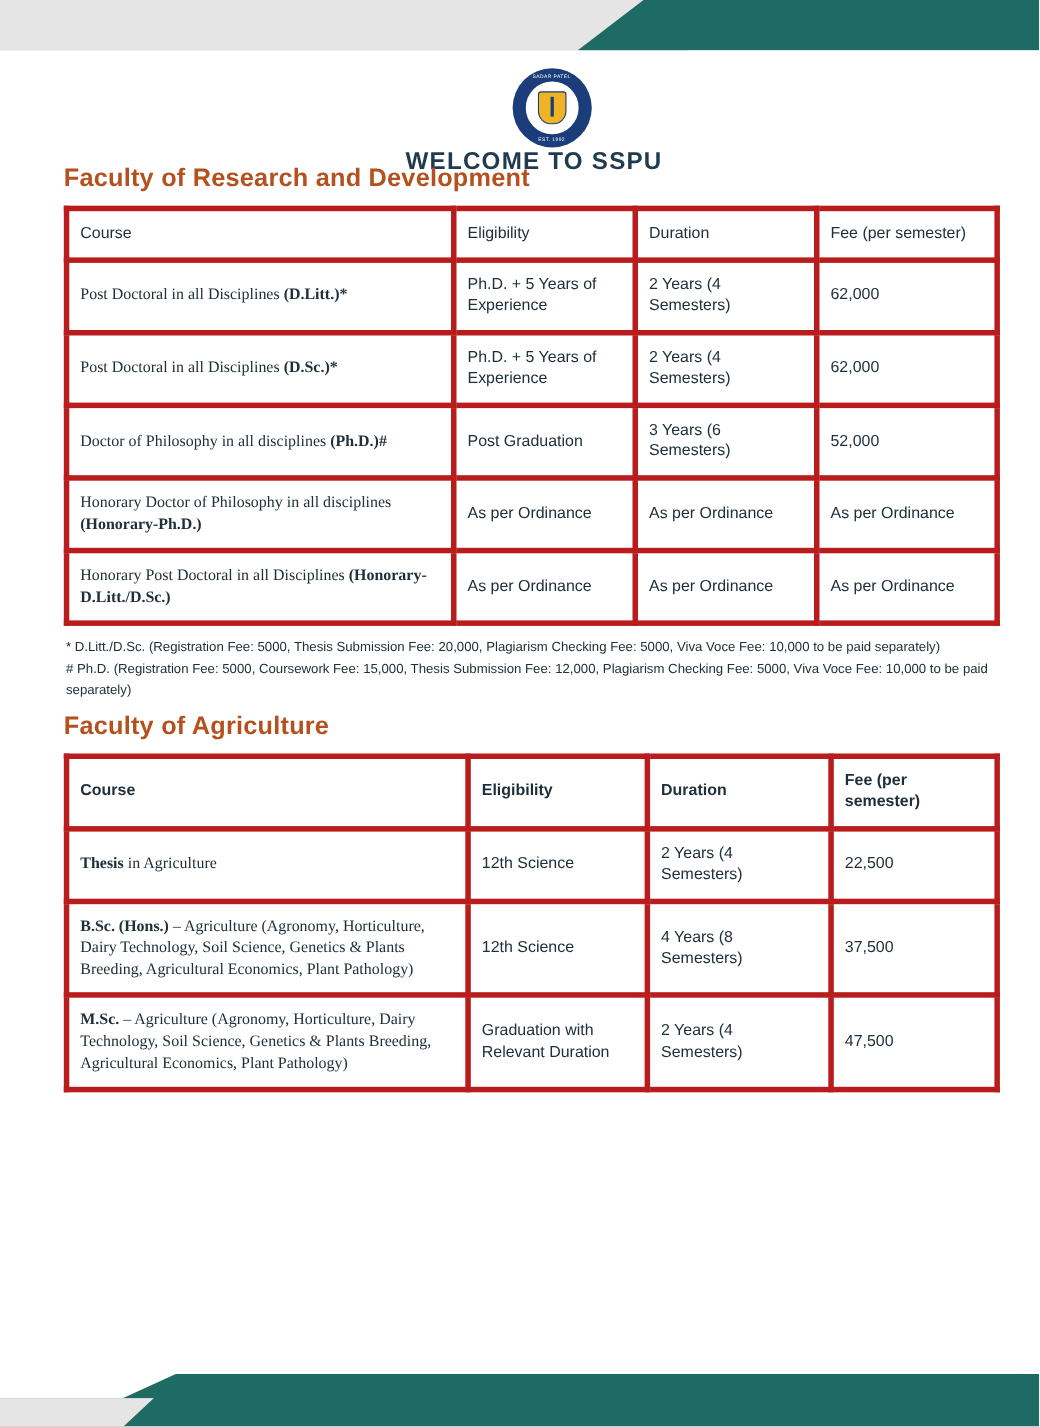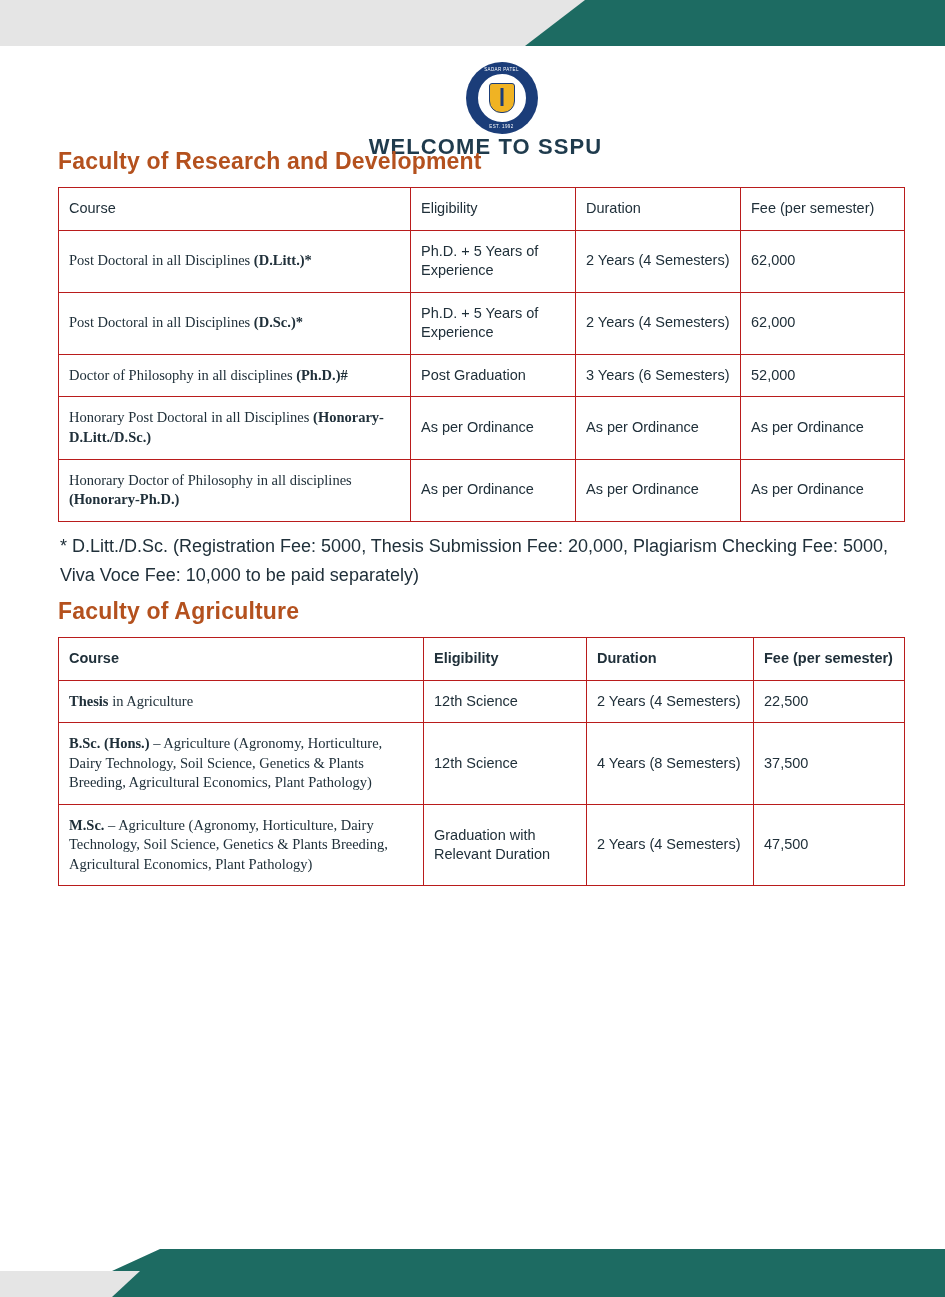--- a/index.html
+++ b/index.html
@@ -163,21 +163,21 @@
   }
   h2.section-title.second { margin-top: 8px; }
 
   table.fee-table {
     width: 846px;
     border-collapse: collapse;
     table-layout: fixed;
     margin-bottom: 6px;
   }
   table.fee-table td, table.fee-table th {
-    border: 1px solid #b91c1c;
+    border: 5px solid #b91c1c;
     padding: 11px 10px;
     font-size: 14.5px;
     line-height: 1.35;
     vertical-align: middle;
     text-align: left;
     color: #20303a;
   }
   table.fee-table th {
     font-weight: normal;
   }
@@ -189,21 +189,21 @@
   .t2 col.c1 { width: 365px; }
   .t2 col.c2 { width: 163px; }
   .t2 col.c3 { width: 167px; }
   .t2 col.c4 { width: 151px; }
 
   .justify { text-align: justify; text-align-last: left; font-family: Liberation Serif, serif; }
   .bold { font-weight: bold; }
   thead.bold-head th { font-weight: bold; }
 
   .notes {
-    font-size: 18px;
+    font-size: 12px;
     line-height: 1.62;
     color: #20303a;
     margin: 10px 0 0 2px;
   }
   .notes p { margin: 0; }
 </style>
 </head>
 <body>
 
 <div class="header-band">
@@ -258,36 +258,37 @@
         <td>2 Years (4 Semesters)</td>
         <td>62,000</td>
       </tr>
       <tr>
         <td class="justify"><span>Doctor of Philosophy in all disciplines </span><span class="bold">(Ph.D.)#</span></td>
         <td>Post Graduation</td>
         <td>3 Years (6 Semesters)</td>
         <td>52,000</td>
       </tr>
       <tr>
+        <td class="justify"><span>Honorary Doctor of Philosophy in all disciplines </span><span class="bold">(Honorary-Ph.D.)</span></td>
+        <td>As per Ordinance</td>
+        <td>As per Ordinance</td>
+        <td>As per Ordinance</td>
+      </tr>
+      <tr>
         <td class="justify"><span>Honorary Post Doctoral in all Disciplines </span><span class="bold">(Honorary-D.Litt./D.Sc.)</span></td>
-        <td>As per Ordinance</td>
-        <td>As per Ordinance</td>
-        <td>As per Ordinance</td>
-      </tr>
-      <tr>
-        <td class="justify"><span>Honorary Doctor of Philosophy in all disciplines </span><span class="bold">(Honorary-Ph.D.)</span></td>
         <td>As per Ordinance</td>
         <td>As per Ordinance</td>
         <td>As per Ordinance</td>
       </tr>
     </tbody>
   </table>
 
   <div class="notes">
     <p>* D.Litt./D.Sc. (Registration Fee: 5000, Thesis Submission Fee: 20,000, Plagiarism Checking Fee: 5000, Viva Voce Fee: 10,000 to be paid separately)</p>
+    <p># Ph.D. (Registration Fee: 5000, Coursework Fee: 15,000, Thesis Submission Fee: 12,000, Plagiarism Checking Fee: 5000, Viva Voce Fee: 10,000 to be paid separately)</p>
   </div>
 
   <h2 class="section-title second">Faculty of Agriculture</h2>
 
   <table class="fee-table t2">
     <colgroup>
         <col class="c1">
         <col class="c2">
         <col class="c3">
         <col class="c4">

